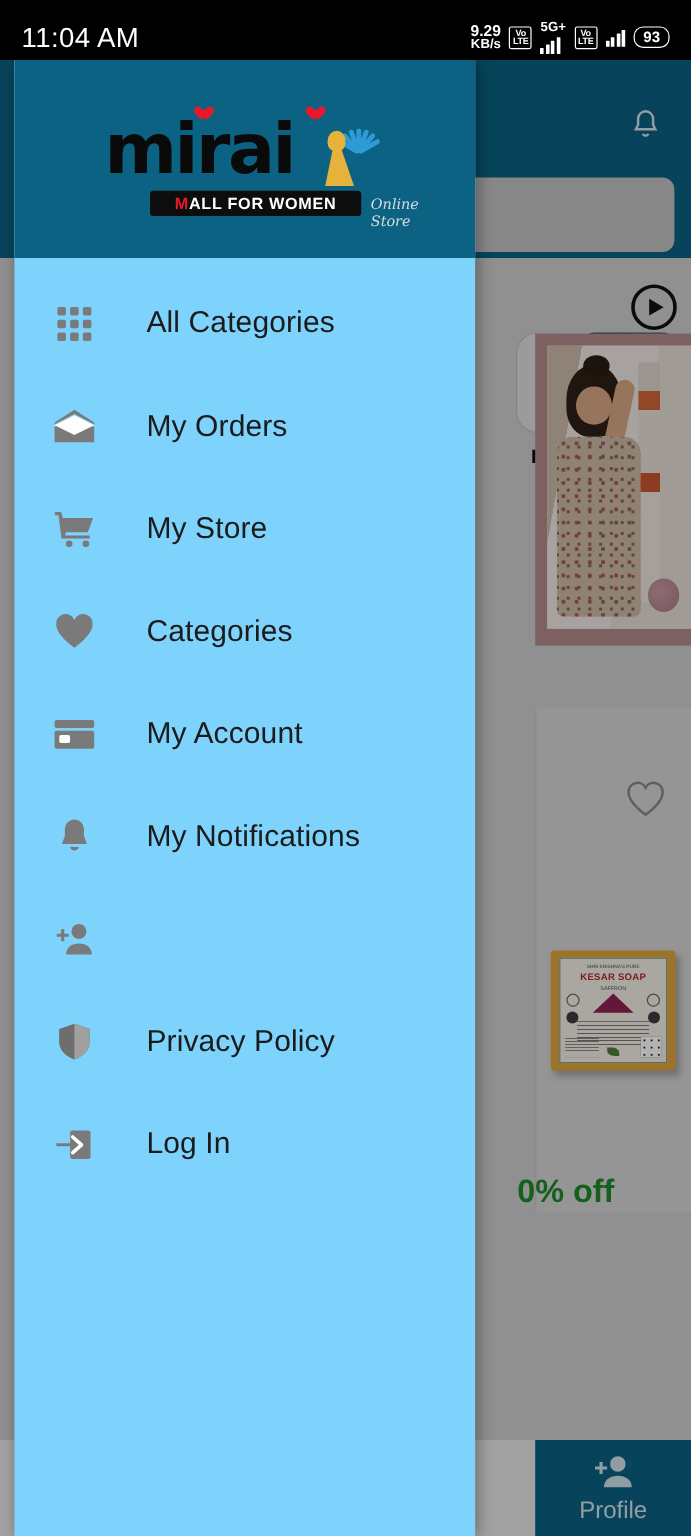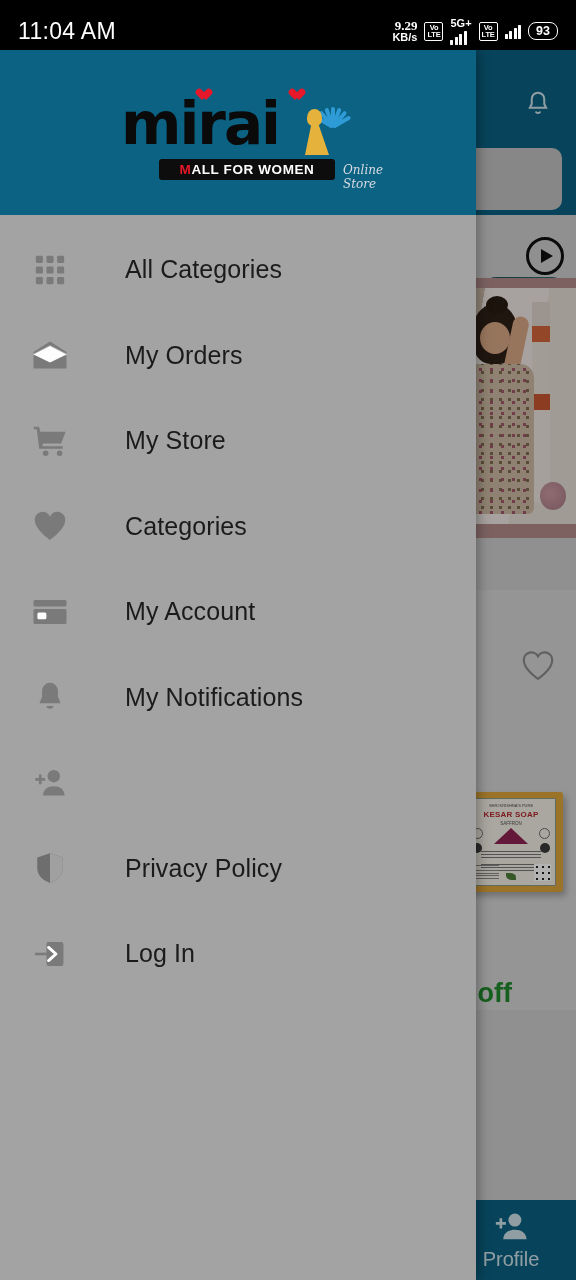--- a/index.html
+++ b/index.html
@@ -10,21 +10,21 @@
 
   
   .statusbar {
     position:absolute; top:0; left:0; width:576px; height:62px;
     background:#000; color:#fff; display:flex; align-items:center;
     justify-content:space-between; padding:0 18px;
   }
   .sb-time { font-size:23px; letter-spacing:.3px; font-weight:400; }
   .sb-right { display:flex; align-items:center; gap:7px; }
   .sb-speed { display:flex; flex-direction:column; align-items:flex-end; line-height:1.0; }
-  .sb-speed .n { font-size:13px; font-weight:700;font-family:Liberation Serif, serif; }
+  .sb-speed .n { font-size:13px; font-weight:700; }
   .sb-speed .u { font-size:11px; font-weight:700; }
   .volte { border:1.5px solid #fff; border-radius:2px; padding:1px 2px;
            display:flex; flex-direction:column; align-items:center; line-height:1; }
   .volte span { font-size:7.5px; font-weight:700; letter-spacing:-.2px; }
   .netgrp { display:flex; flex-direction:column; align-items:flex-start; line-height:1; }
   .netgrp .lbl { font-size:11px; font-weight:600; margin-bottom:1px; }
   .bars { display:flex; align-items:flex-end; gap:1.5px; height:15px; }
   .bars i { display:block; width:3px; background:#fff; border-radius:.5px; }
   .bars i:nth-child(1){height:5px;} .bars i:nth-child(2){height:8px;}
   .bars i:nth-child(3){height:11px;} .bars i:nth-child(4){height:14px;}
@@ -109,22 +109,22 @@
   
   .bottomnav { position:absolute; bottom:0; left:446px; width:130px; height:80px;
                background:#0b6283; display:flex; flex-direction:column;
                align-items:center; justify-content:center; gap:4px;margin-top:28px; }
   .bn-label { font-size:20px; color:#cfe3ea; }
 
   
   .scrim { position:absolute; top:50px; left:0; width:576px; height:1230px; background:rgba(0,0,0,.30); }
 
   
-  .drawer { position:absolute; top:50px; left:0; width:476px; height:1230px;
-            background:#a3a3a3; box-shadow:2px 0 12px rgba(0,0,0,.35); overflow:hidden; }
+  .drawer { position:absolute; top:50px; left:12px; width:384px; height:1230px;
+            background:#7dd3fc; box-shadow:2px 0 12px rgba(0,0,0,.35); overflow:hidden; }
   .drawer-head { height:165px; background:#0b6283; display:flex; align-items:center; justify-content:center; }
 
   
   .logo { position:relative; width:246px; height:96px; }
   .logo-word { position:absolute; top:10px; left:6px; font-size:58px; font-weight:700;
                color:#0a0a0a; letter-spacing:-2px; line-height:1; font-family:"DejaVu Sans", sans-serif; }
   .heart { position:absolute; width:13px; height:12px; }
   .heart::before, .heart::after { content:""; position:absolute; width:7px; height:11px;
       background:#e8182b; border-radius:7px 7px 0 0; top:0; left:3px; }
   .heart::before { transform:rotate(-45deg); transform-origin:0 100%; }
@@ -144,21 +144,21 @@
   .tagband span { font-size:13.5px; font-weight:700; color:#fff; letter-spacing:.6px; }
   .tagband span b { color:#e8182b; }
   .script { position:absolute; top:78px; left:228px; font-size:12px; color:#d9dbe0;
             font-style:italic; font-family:"DejaVu Serif", serif; }
 
   
   .menu { padding-top:12px; }
   .menu-item { display:flex; align-items:center; height:85.5px; padding-left:26px; cursor:pointer; }
   .mi-icon { width:48px; display:flex; align-items:center; justify-content:center;
              flex:0 0 48px; color:#6f6f6f; }
-  .mi-label { margin-left:51px; font-size:25px; color:#1b1b1b; letter-spacing:.1px; }
+  .mi-label { margin-left:36px; font-size:25px; color:#1b1b1b; letter-spacing:.1px; }
 </style>
 </head>
 <body>
 
 <div class="phone">
 
   <div class="statusbar">
     <div class="sb-time">11:04 AM</div>
     <div class="sb-right">
       <div class="sb-speed">

